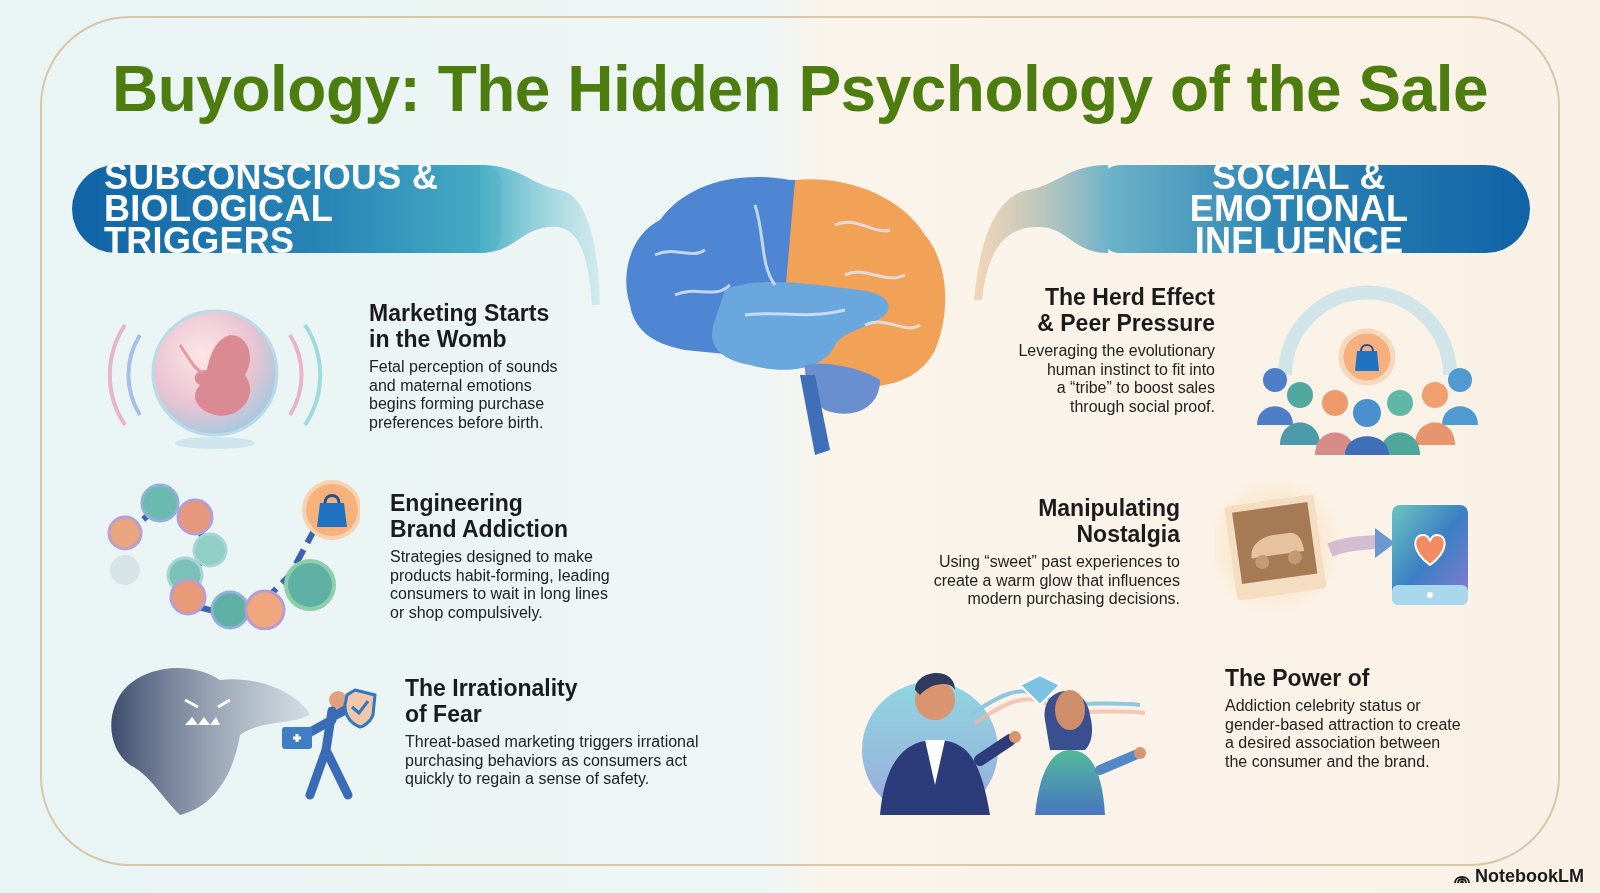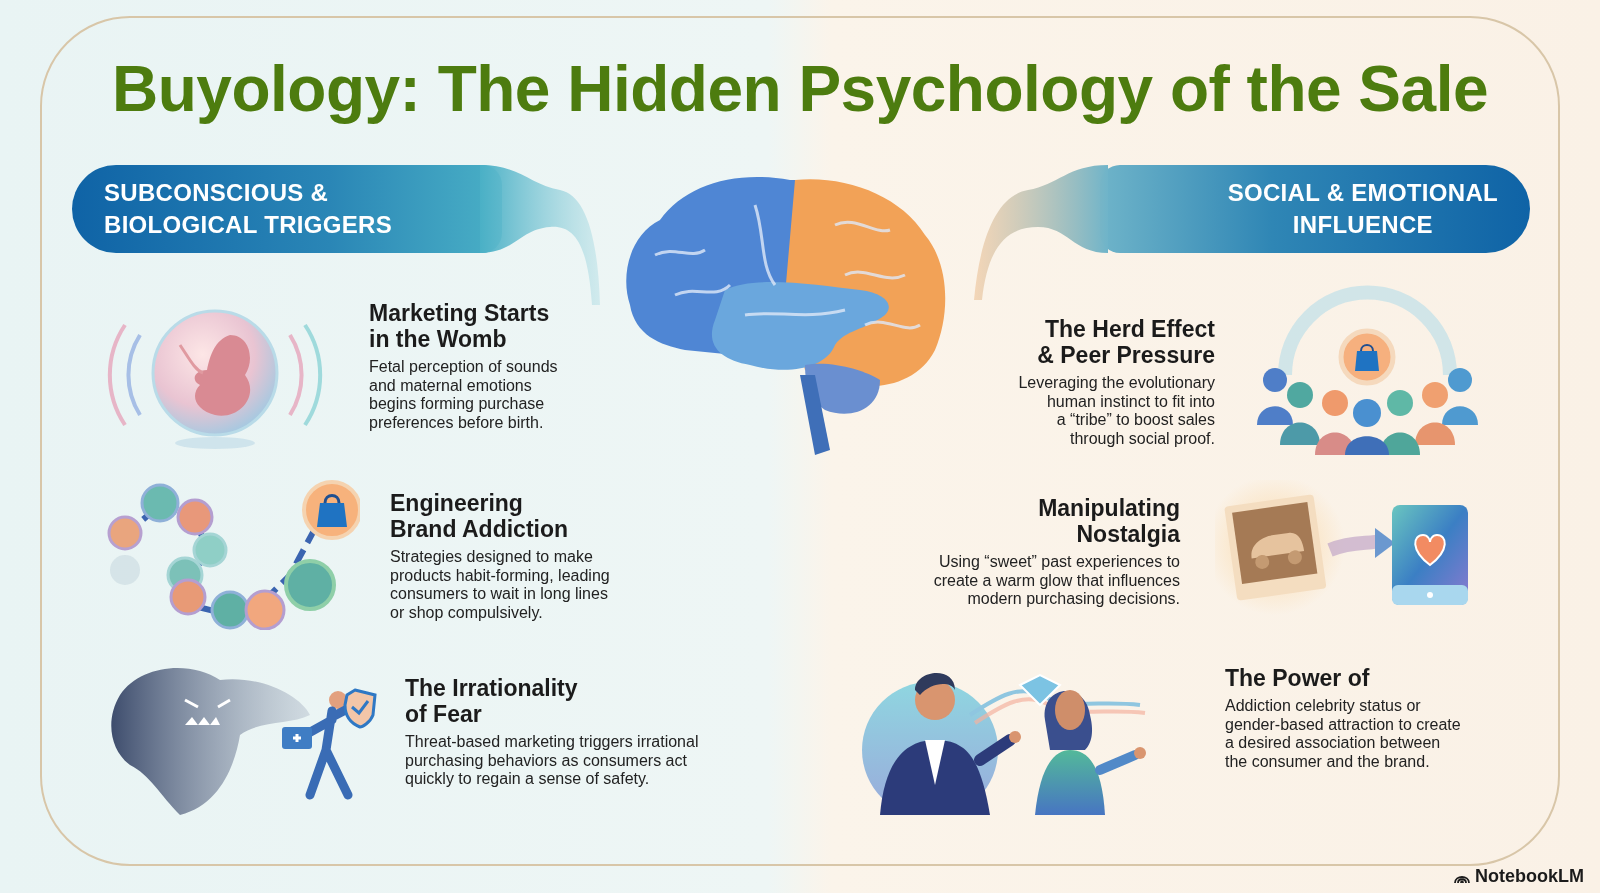--- a/index.html
+++ b/index.html
@@ -12,21 +12,21 @@
     .frame {
       position: absolute; left: 40px; top: 16px; width: 1520px; height: 850px;
       border: 2px solid #d8c6a8; border-radius: 90px;
     }
     .title {
       position: absolute; left: 0; top: 52px; width: 1600px; text-align: center;
       font-size: 64px; font-weight: 700; color: #4d7c0f; letter-spacing: -0.5px;
     }
     .banner {
       position: absolute; height: 88px; color: #fff; font-weight: 700;
-      font-size: 24px; line-height: 32px; letter-spacing: 0.3px;
+      font-size: 36px; line-height: 32px; letter-spacing: 0.3px;
       display: flex; align-items: center;
     }
     .banner-left {
       left: 72px; top: 165px; width: 430px; padding-left: 32px;
       border-radius: 44px 20px 20px 44px;
       background: linear-gradient(90deg, #0f63a6 0%, #2a86b6 60%, #4ab0c6 100%);
     }
     .banner-right {
       left: 1100px; top: 165px; width: 430px; padding-right: 32px;
       justify-content: flex-end; text-align: center;
@@ -150,21 +150,21 @@
   <rect x="182" y="72" width="30" height="22" rx="3" fill="#3f7dc4"></rect>
   <path d="M193 83 L201 83 M197 79 L197 87" stroke="#fff" stroke-width="3"></path>
   <path d="M255 35 L275 40 L273 60 C270 68 262 72 260 72 C250 68 245 60 245 50 L247 40 Z" fill="#f3c6a8" stroke="#2f78c4" stroke-width="3"></path>
   <path d="M252 52 L259 58 L268 46" stroke="#2f78c4" stroke-width="3" fill="none"></path>
 </svg>
 <div class="item" style="left:405px;top:675px;width:340px">
   <h3><span>The Irrationality</span><br><span>of Fear</span></h3>
   <p><span>Threat-based marketing triggers irrational</span><br><span>purchasing behaviors as consumers act</span><br><span>quickly to regain a sense of safety.</span></p>
 </div>
 
-<div class="item right" style="left:975px;top:316px;width:240px">
+<div class="item right" style="left:975px;top:284px;width:240px">
   <h3><span>The Herd Effect</span><br><span>&amp; Peer Pressure</span></h3>
   <p><span>Leveraging the evolutionary</span><br><span>human instinct to fit into</span><br><span>a “tribe” to boost sales</span><br><span>through social proof.</span></p>
 </div>
 <svg class="illus" style="left:1255px;top:285px" width="225" height="170" viewBox="0 0 225 170">
   <path d="M30 90 A82 82 0 0 1 195 90" stroke="#bfe0e8" stroke-width="14" fill="none" opacity="0.7"></path>
   <circle cx="112" cy="72" r="26" fill="#f6b07e" stroke="#f5d9bd" stroke-width="5"></circle>
   <path d="M102 66 L122 66 L124 86 L100 86 Z" fill="#1f73c2"></path>
   <path d="M106 66 C106 58 118 58 118 66" stroke="#1f4f90" stroke-width="2" fill="none"></path>
   <g>
     <circle cx="20" cy="95" r="12" fill="#4f7ec8"></circle>

